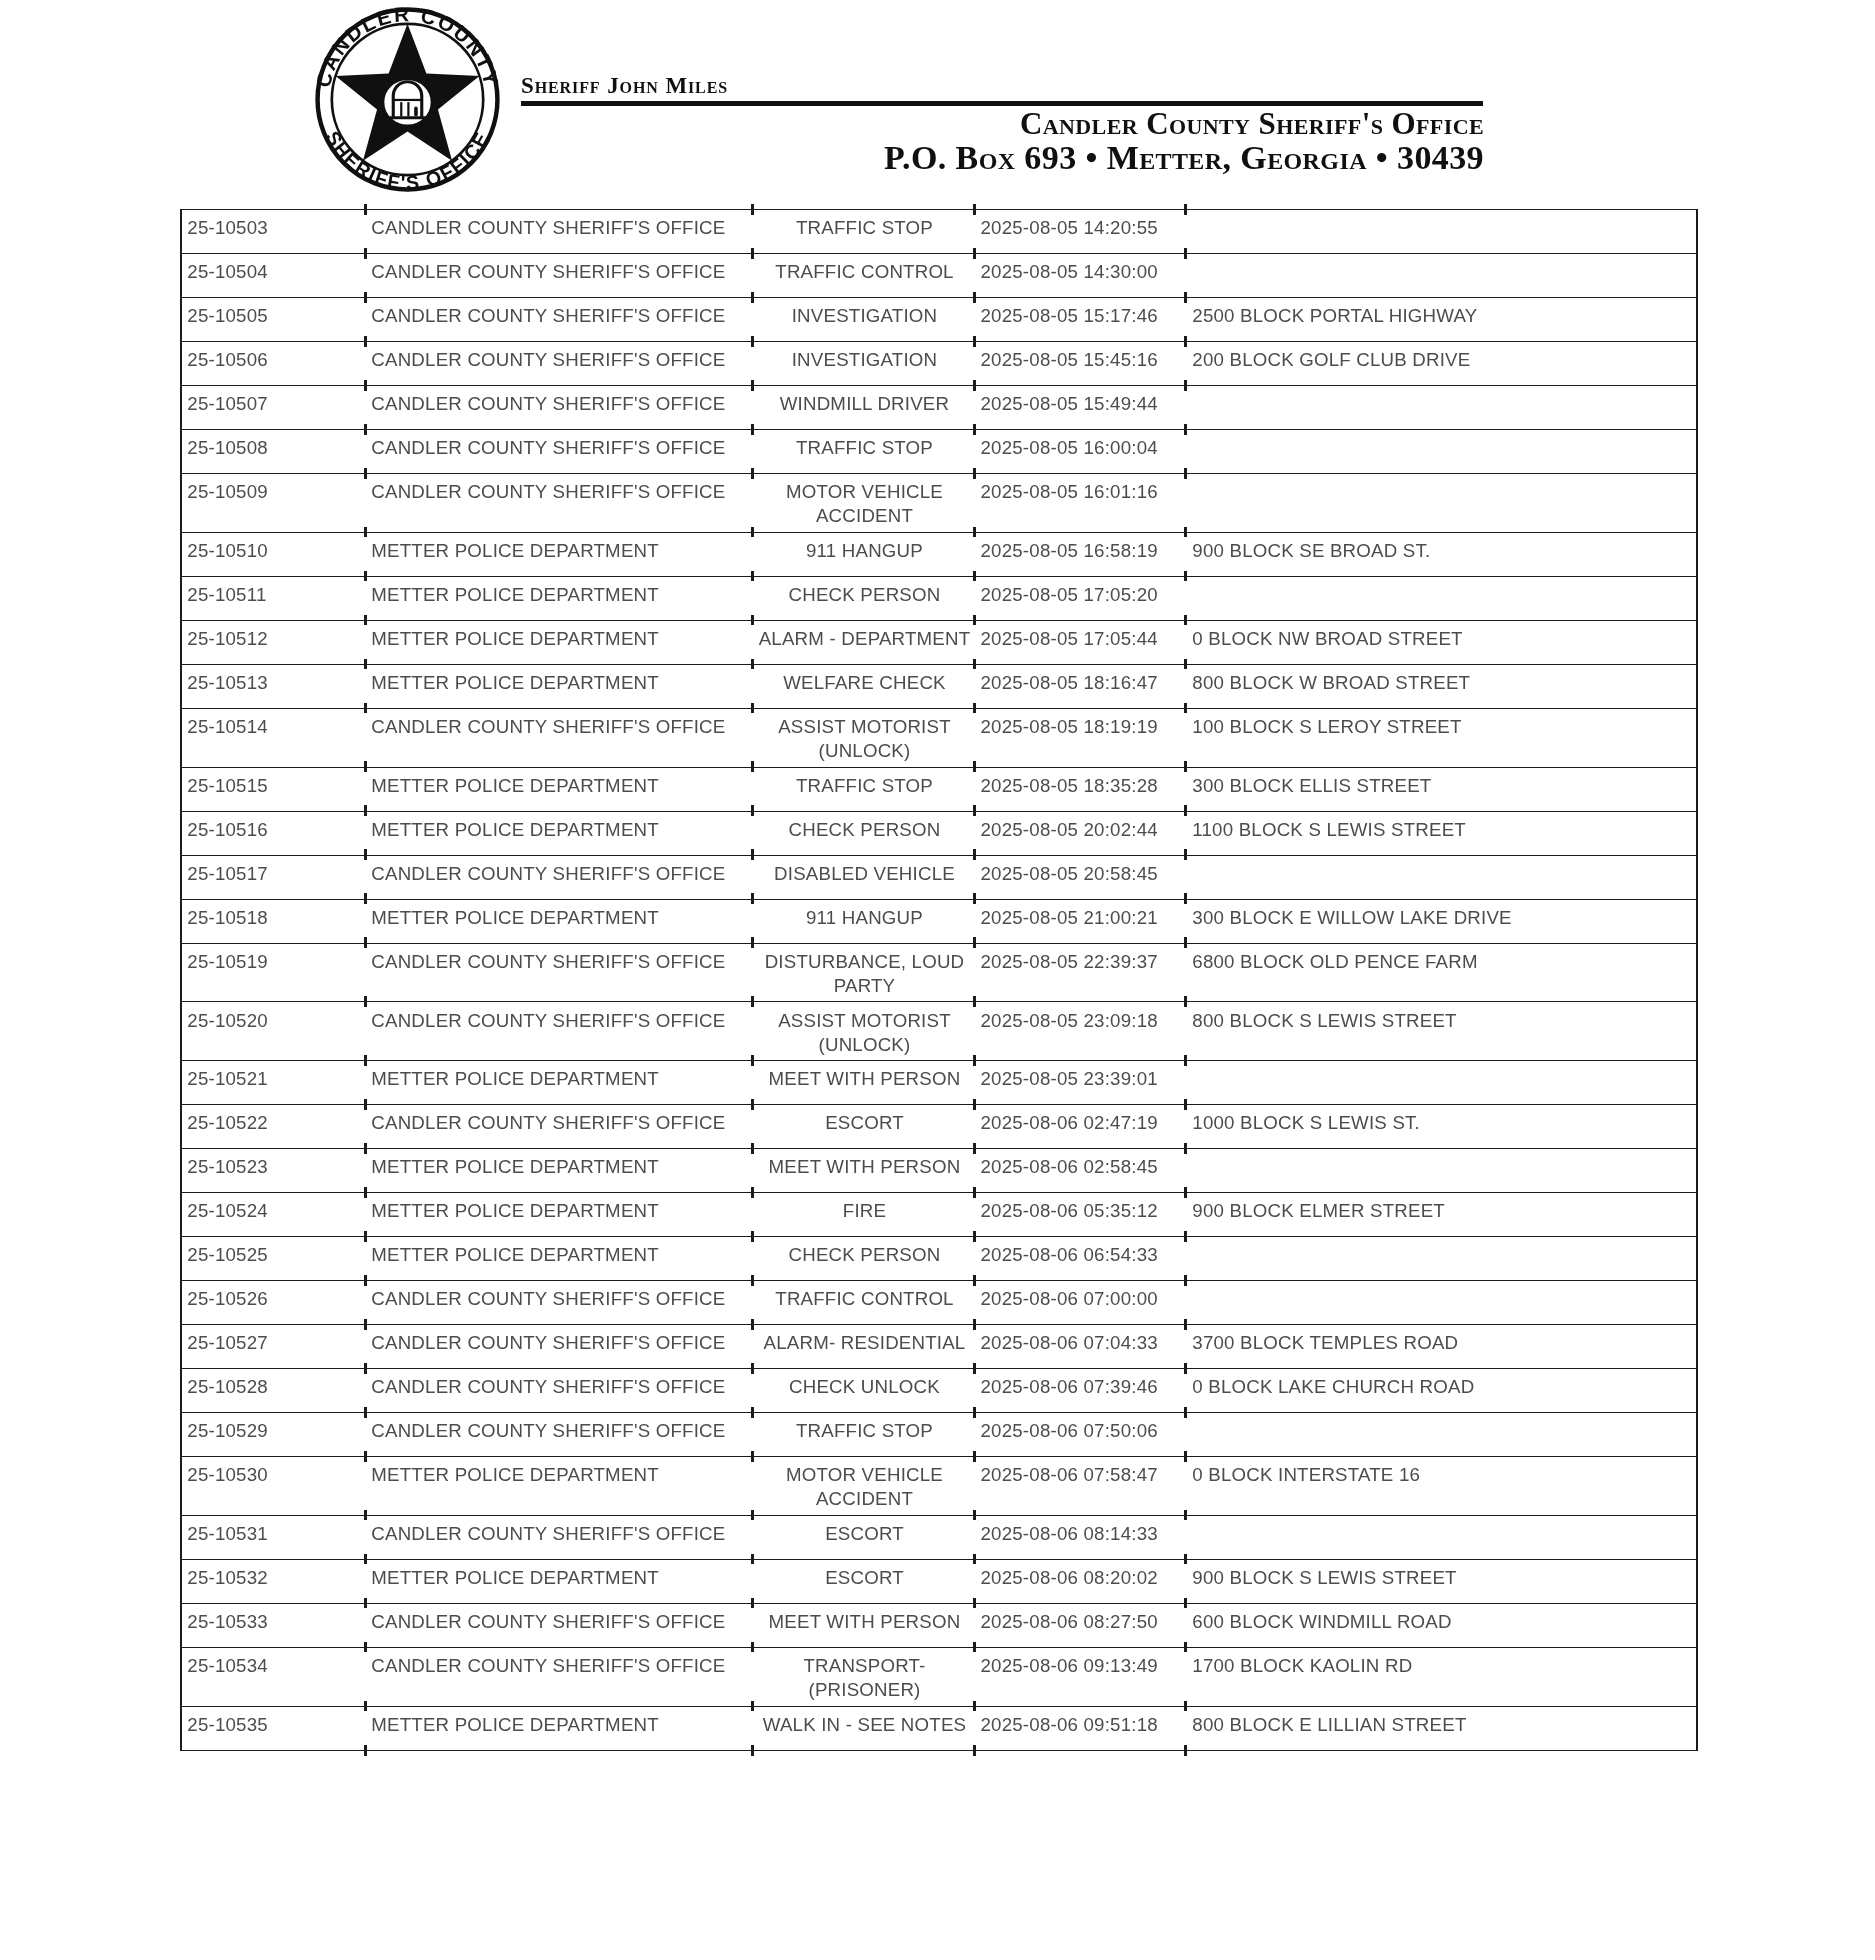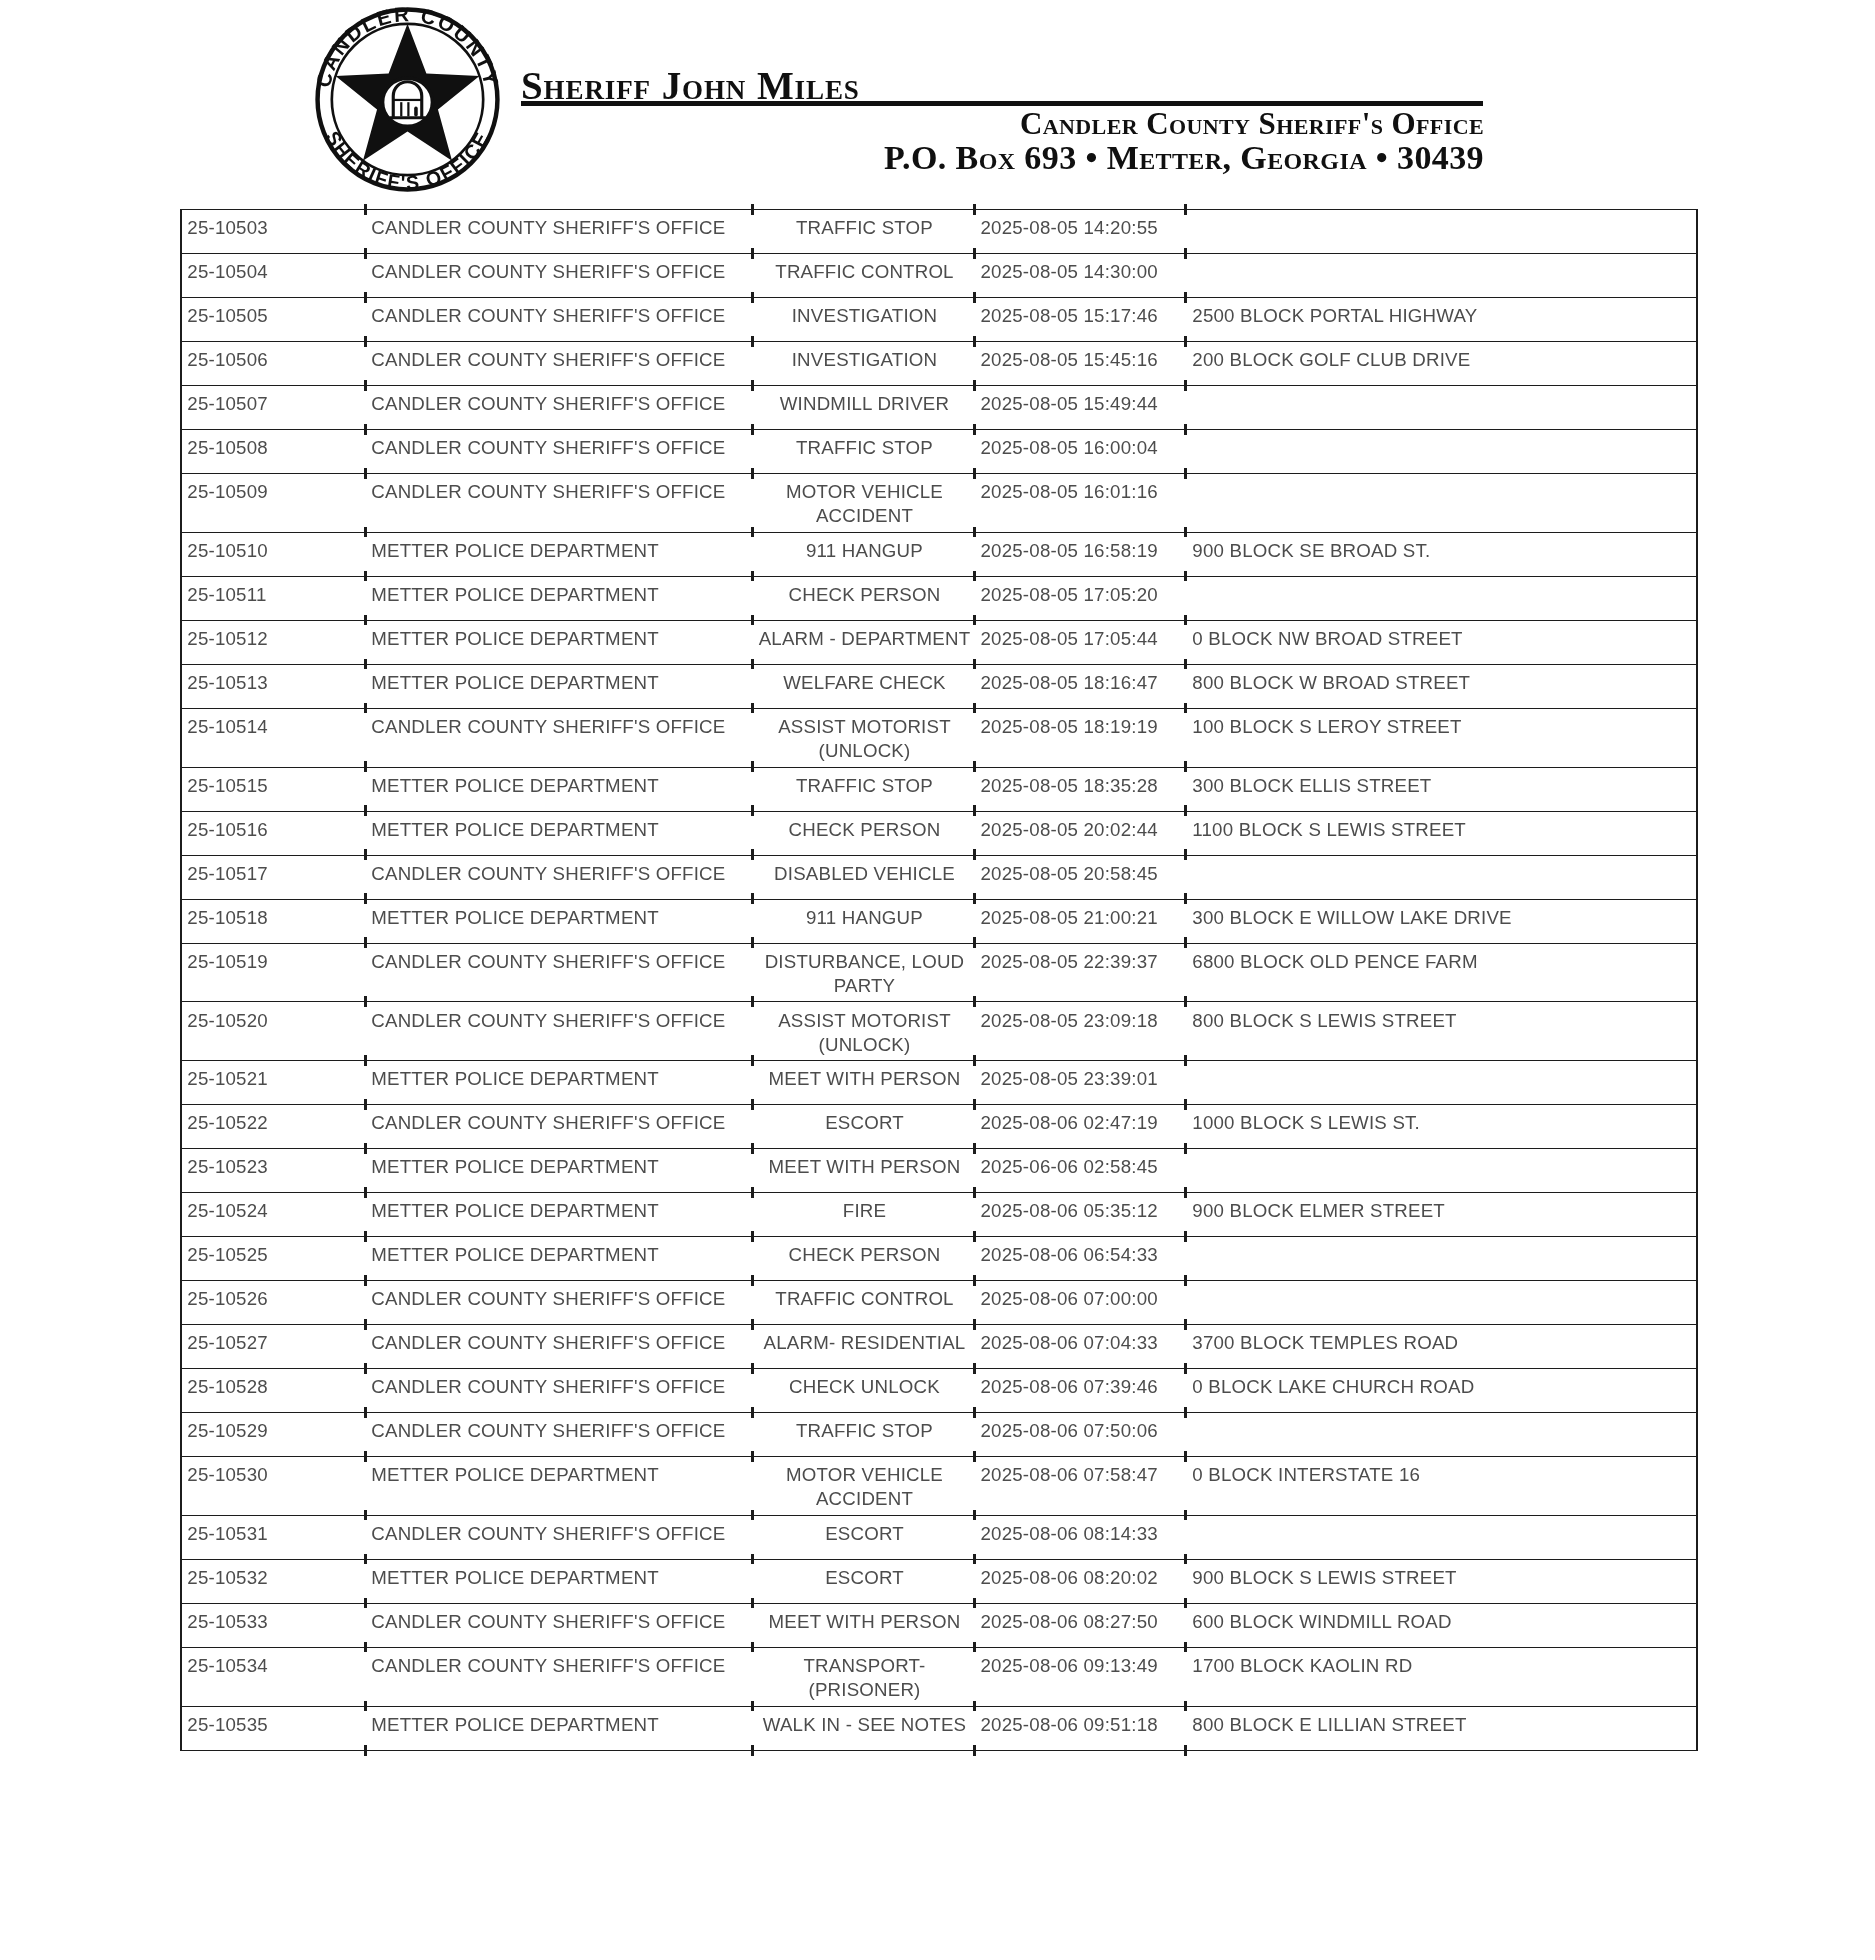--- a/index.html
+++ b/index.html
@@ -9,21 +9,21 @@
     background:#ffffff;
     font-family:"Liberation Sans","DejaVu Sans",sans-serif;
     overflow:hidden;
   }
   
   .badge{position:absolute;left:314px;top:6.2px;width:187px;height:187px;}
   .sheriff-name{
     position:absolute;left:521px;top:71px;
     font-family:"Liberation Serif","DejaVu Serif",serif;
     font-variant:small-caps;font-weight:bold;
-    font-size:39px;line-height:29px;color:#101010;letter-spacing:0.9px;
+    font-size:23px;line-height:29px;color:#101010;letter-spacing:0.9px;
     white-space:nowrap;
   }
   .hdr-rule{
     position:absolute;left:521px;top:101px;width:962px;height:4.5px;
     background:#101010;
   }
   .hdr-right{
     position:absolute;right:392px;top:108px;text-align:right;color:#101010;
     font-family:"Liberation Serif","DejaVu Serif",serif;
     font-variant:small-caps;font-weight:bold;white-space:nowrap;
@@ -318,21 +318,21 @@
         <div class="cell c4">1000 BLOCK S LEWIS ST.</div>
         <i class="tick" style="left: 182px;"></i>
         <i class="tick" style="left: 569px;"></i>
         <i class="tick" style="left: 791px;"></i>
         <i class="tick" style="left: 1002px;"></i>
       </div>
       <div class="row">
         <div class="cell c0">25-10523</div>
         <div class="cell c1">METTER POLICE DEPARTMENT</div>
         <div class="cell c2">MEET WITH PERSON</div>
-        <div class="cell c3">2025-06-06 02:58:45</div>
+        <div class="cell c3">2025-08-06 02:58:45</div>
         <div class="cell c4"></div>
         <i class="tick" style="left: 182px;"></i>
         <i class="tick" style="left: 569px;"></i>
         <i class="tick" style="left: 791px;"></i>
         <i class="tick" style="left: 1002px;"></i>
       </div>
       <div class="row">
         <div class="cell c0">25-10524</div>
         <div class="cell c1">METTER POLICE DEPARTMENT</div>
         <div class="cell c2">FIRE</div>

